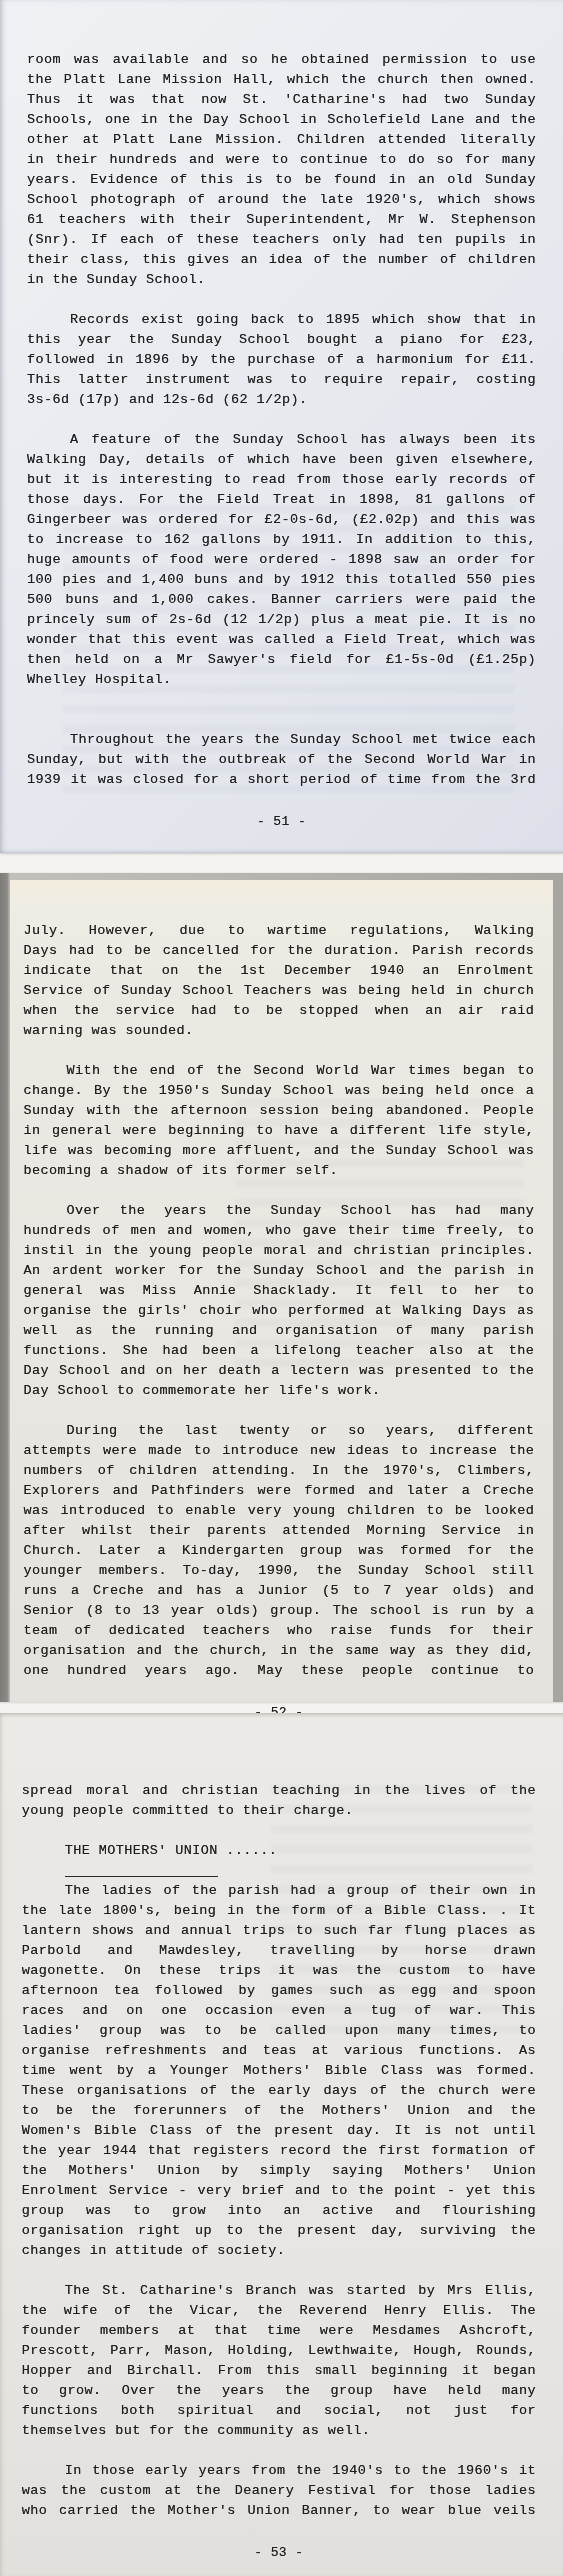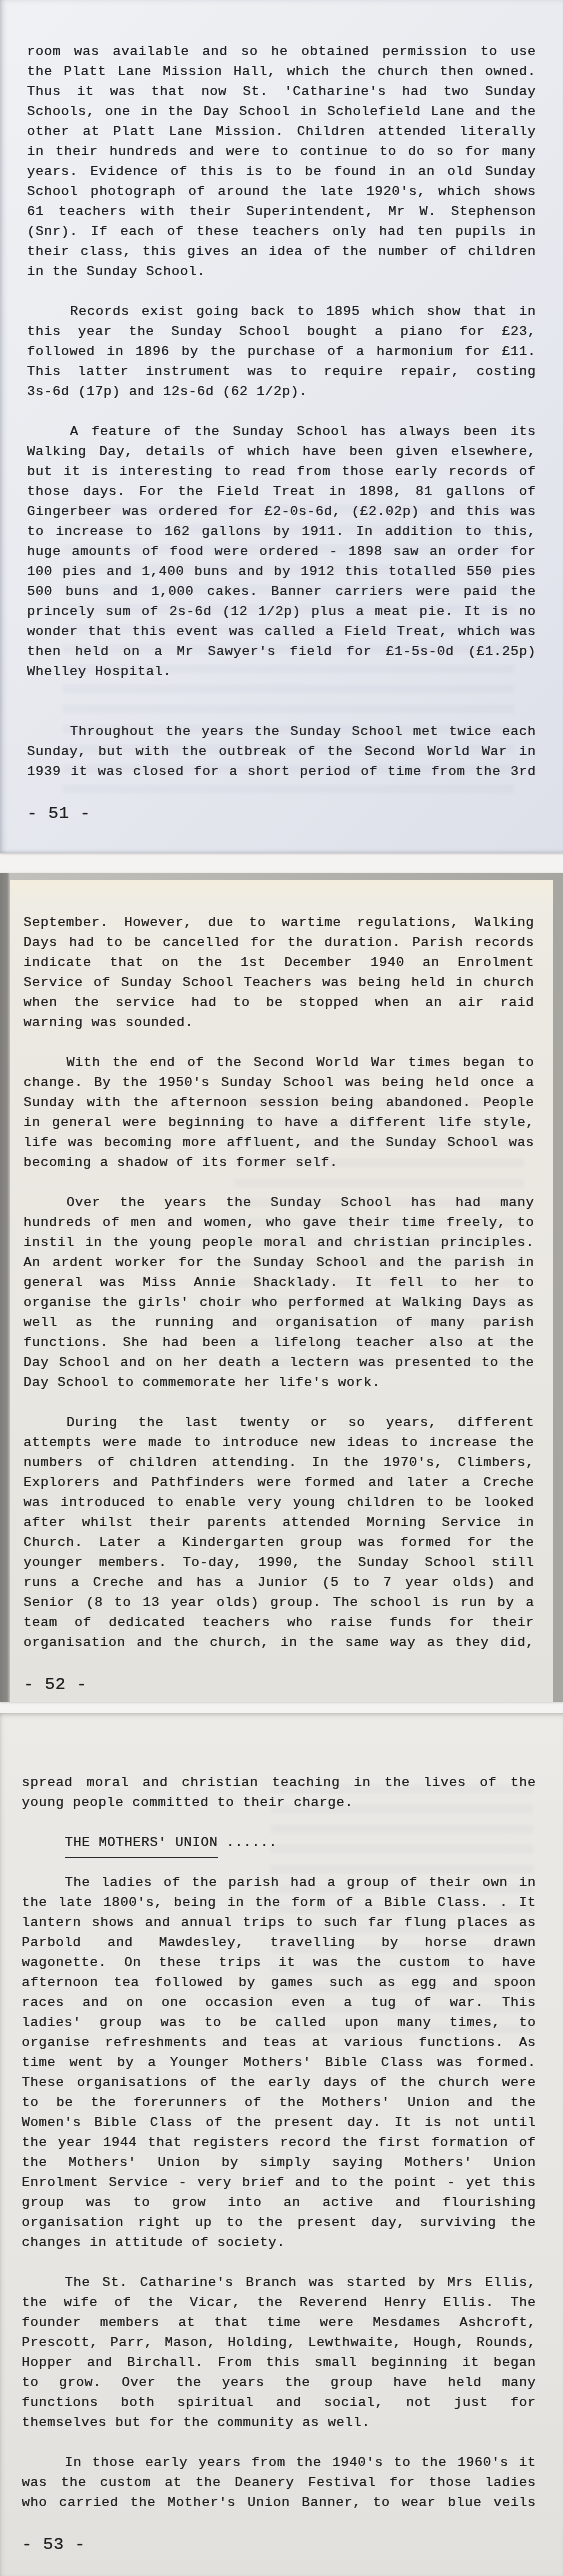--- a/index.html
+++ b/index.html
@@ -37,26 +37,26 @@
     padding:52px 28px 0 21.7px;
   }
   .line{
     font-size:13.5px;line-height:20px;letter-spacing:0.4px;
     color:#1e1e1e;text-shadow:0 0 0.5px rgba(25,25,25,.65);
     text-align:justify;text-align-last:justify;text-justify:inter-word;
   }
   .line.left{text-align-last:left;}
   .line.ind{padding-left:43px;}
   .block{margin-top:20px;}
-  .block:first-child{margin-top:8px;}
+  .block:first-child{margin-top:16px;}
   .block.gap2{margin-top:40px;}
-  .hu{border-bottom:1.4px solid #2a2a2a;padding-bottom:7px;}
+  .hu{border-bottom:1.4px solid #2a2a2a;padding-bottom:18px;}
   .footer{
-    margin-top:21.7px;
-    font-size:17px;line-height:20px;letter-spacing:0.4px;
+    margin-top:21.7px;text-align:center;
+    font-size:13px;line-height:20px;letter-spacing:0.4px;
     color:#1e1e1e;text-shadow:0 0 0.5px rgba(25,25,25,.65);
   }
   .ghost{
     position:absolute;pointer-events:none;opacity:.5;filter:blur(1.4px);
     background:repeating-linear-gradient(180deg,rgba(115,125,150,.10) 0 8px,rgba(0,0,0,0) 8px 20px);
   }
 </style>
 </head>
 <body>
 
@@ -105,21 +105,21 @@
       </div>
     </div>
   <div class="footer">- 51 -</div>
   <div class="ghost" style="left:63px;top:505px;width:451px;height:289px;"></div>
 </section>
 
 <section class="page" id="page2">
   <div id="paper2">
     <div>
         <div class="block">
-          <div class="line">September. However, due to wartime regulations, Walking</div>
+          <div class="line">July. However, due to wartime regulations, Walking</div>
           <div class="line">Days had to be cancelled for the duration. Parish records</div>
           <div class="line">indicate that on the 1st December 1940 an Enrolment</div>
           <div class="line">Service of Sunday School Teachers was being held in church</div>
           <div class="line">when the service had to be stopped when an air raid</div>
           <div class="line left">warning was sounded.</div>
         </div>
         <div class="block">
           <div class="line ind">With the end of the Second World War times began to</div>
           <div class="line">change. By the 1950's Sunday School was being held once a</div>
           <div class="line">Sunday with the afternoon session being abandoned. People</div>
@@ -145,20 +145,21 @@
           <div class="line">numbers of children attending. In the 1970's, Climbers,</div>
           <div class="line">Explorers and Pathfinders were formed and later a Creche</div>
           <div class="line">was introduced to enable very young children to be looked</div>
           <div class="line">after whilst their parents attended Morning Service in</div>
           <div class="line">Church. Later a Kindergarten group was formed for the</div>
           <div class="line">younger members. To-day, 1990, the Sunday School still</div>
           <div class="line">runs a Creche and has a Junior (5 to 7 year olds) and</div>
           <div class="line">Senior (8 to 13 year olds) group. The school is run by a</div>
           <div class="line">team of dedicated teachers who raise funds for their</div>
           <div class="line">organisation and the church, in the same way as they did,</div>
+          <div class="line">one hundred years ago. May these people continue to</div>
         </div>
       </div>
     <div class="footer">- 52 -</div>
   </div>
   <div class="ghost" style="left:235px;top:226px;width:289px;height:271px;"></div>
 </section>
 
 <section class="page" id="page3">
   <div>
       <div class="block">

